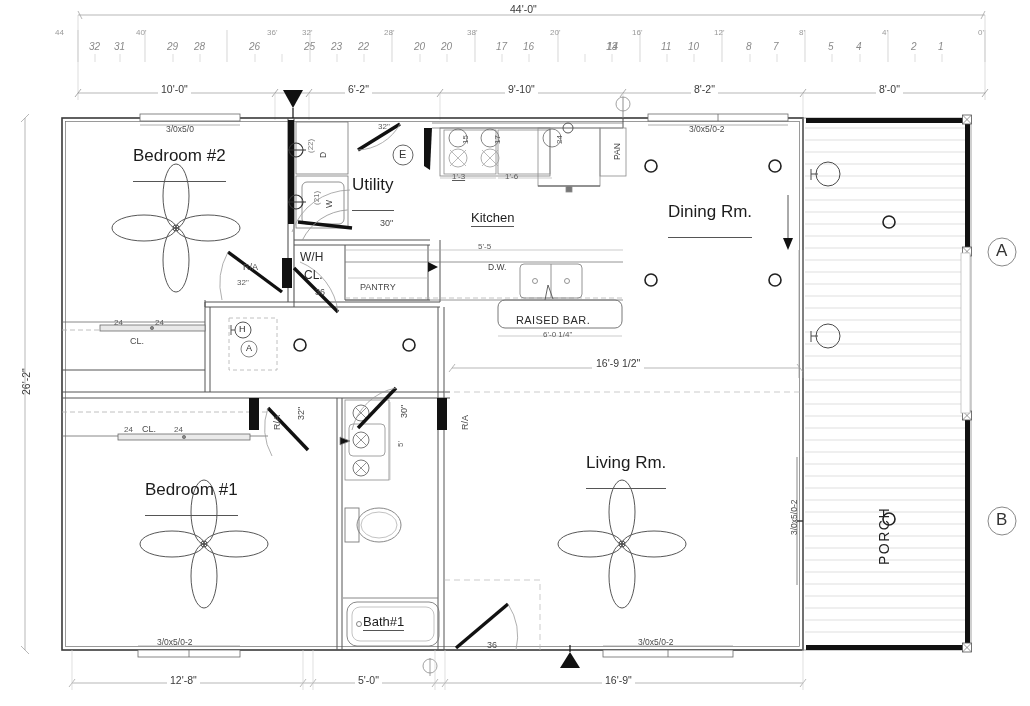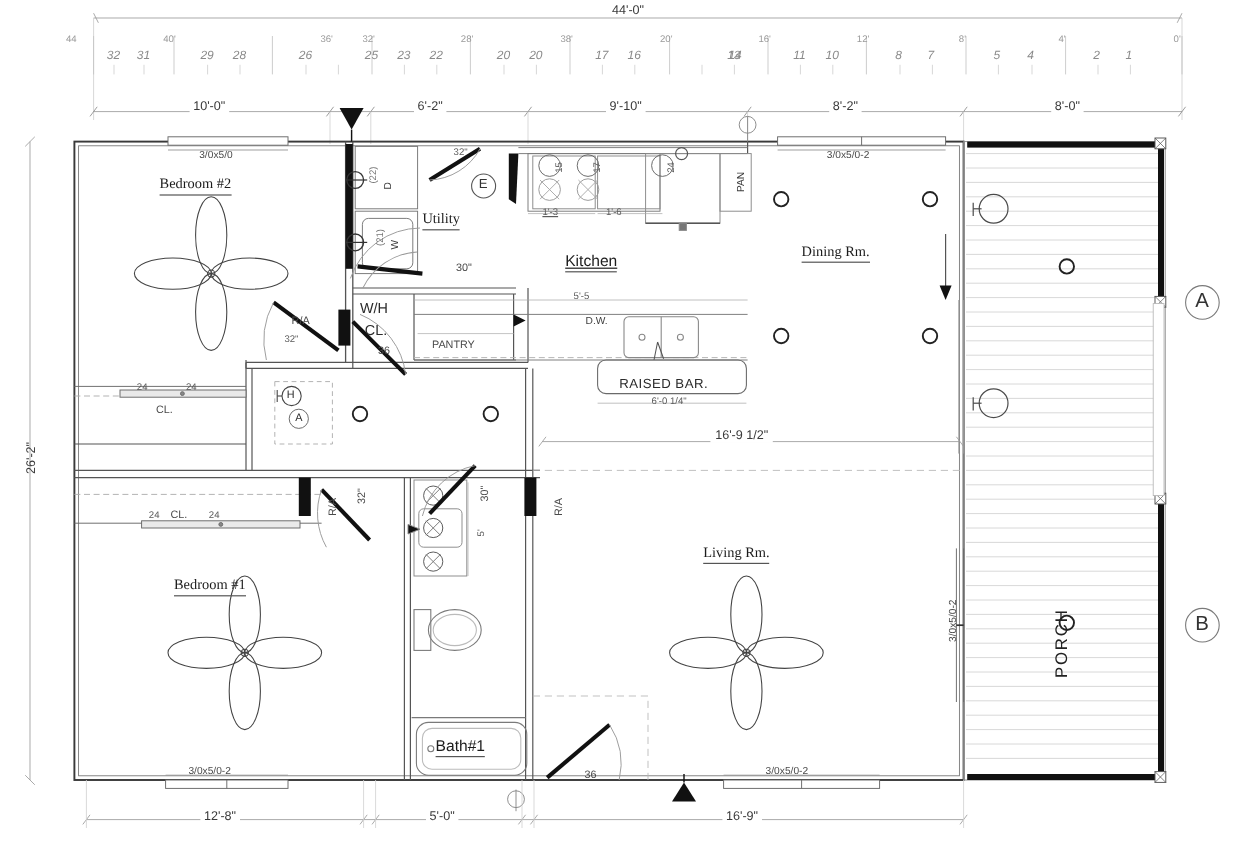--- a/index.html
+++ b/index.html
@@ -1,21 +1,21 @@
 <!DOCTYPE html>
 <html><head>
 <meta charset="utf-8">
 <style>
   html,body{margin:0;padding:0;background:#ffffff;}
   body{width:1030px;height:706px;position:relative;overflow:hidden;
        font-family:"Liberation Sans", sans-serif;color:#2b2b2b;}
   #plan{position:absolute;left:0;top:0;width:1030px;height:706px;}
 
   .lbl{position:absolute;white-space:nowrap;}
-  .room{font-size:12px;color:#1c1c1c;border-bottom:1px solid #555;padding-bottom:1px;font-family:Liberation Serif, serif;}
+  .room{font-size:17px;color:#1c1c1c;border-bottom:1px solid #555;padding-bottom:15px;}
   .room-sm{font-size:13px;color:#1c1c1c;border-bottom:1px solid #555;padding-bottom:1px;}
   .tiny{font-size:8px;color:#5a5a5a;}
   .tiny2{font-size:9px;color:#4a4a4a;}
   .dim{font-size:10.5px;color:#3a3a3a;}
   .tick-num{font-size:10px;color:#8a8a8a;font-style:italic;}
   .tick-ft{font-size:8px;color:#9a9a9a;}
   .gridletter{font-size:17px;color:#333;}
   .vert{transform-origin:left top;}
   .fixlab{font-size:8.5px;color:#3d3d3d;}
   .win-lab{font-size:8.5px;color:#4a4a4a;}
@@ -588,21 +588,21 @@
 
 <div class="lbl dim" style="left:592px; top:357px; background:#fff; padding:0 4px;">16'-9 1/2"</div>
 
 <div class="lbl dim" style="left:167px; top:674px; background:#fff; padding:0 3px;">12'-8"</div>
 <div class="lbl dim" style="left:355px; top:674px; background:#fff; padding:0 3px;">5'-0"</div>
 <div class="lbl dim" style="left:602px; top:674px; background:#fff; padding:0 3px;">16'-9"</div>
 
 <div class="lbl room" style="left:133px; top:146px;">Bedroom #2</div>
 <div class="lbl room" style="left:145px; top:480px;">Bedroom #1</div>
 <div class="lbl room" style="left:352px; top:175px;">Utility</div>
-<div class="lbl room-sm" style="left:471px; top:210px;text-decoration:underline;">Kitchen</div>
+<div class="lbl room-sm" style="left:471px; top:210px;">Kitchen</div>
 <div class="lbl room" style="left:668px; top:202px;">Dining Rm.</div>
 <div class="lbl room" style="left:586px; top:453px;">Living Rm.</div>
 <div class="lbl room-sm" style="left:363px; top:614px;">Bath#1</div>
 <div class="lbl porchlab vert" style="left:876px; top:565px; transform:rotate(-90deg);">PORCH</div>
 
 <div class="lbl" style="left:300px; top:250px; font-size:12px;">W/H</div>
 <div class="lbl" style="left:304px; top:268px; font-size:12px;">CL.</div>
 <div class="lbl tiny2" style="left:360px; top:282px;">PANTRY</div>
 
 <div class="lbl" style="left:516px; top:314px; font-size:11px; letter-spacing:.4px;">RAISED BAR.</div>

